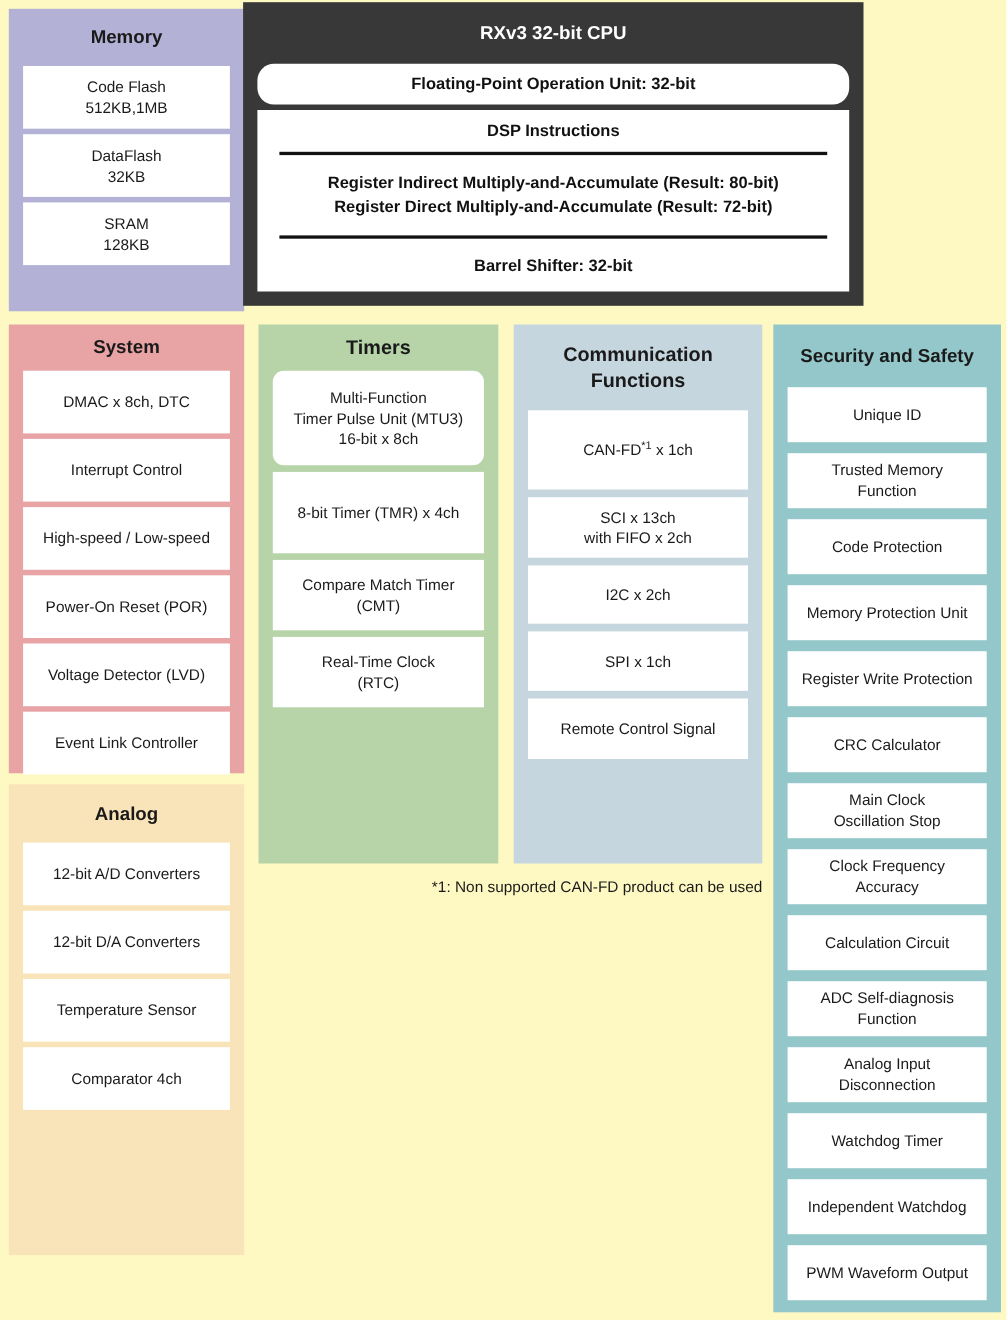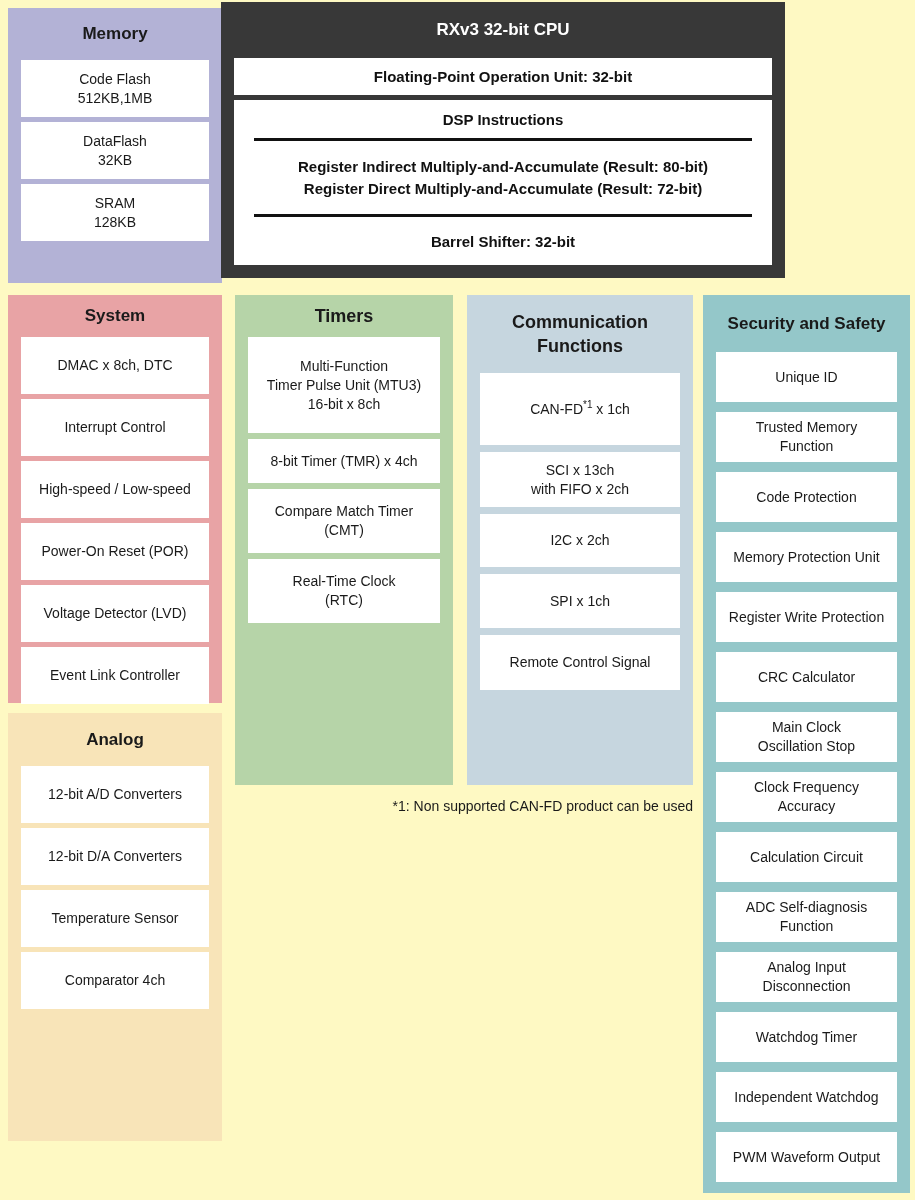--- a/index.html
+++ b/index.html
@@ -19,37 +19,37 @@
     white-space: pre-line; line-height: 22px;
   }
   .items { display: flex; flex-direction: column; padding: 0 13px; }
   .box {
     background: #ffffff;
     display: flex; align-items: center; justify-content: center;
     text-align: center; font-size: 14px; line-height: 19px;
     white-space: pre-line; flex: 0 0 auto;
   }
   .h50 { height: 50px; } .h53 { height: 53px; } .h54 { height: 54px; }
-  .h55 { height: 55px; } .h57 { height: 57px; } .h62 { height: 44px; }
-  .h64 { height: 64px; } .h72 { height: 72px; } .h74 { height: 96px; }
+  .h55 { height: 55px; } .h57 { height: 57px; } .h62 { height: 74px; }
+  .h64 { height: 64px; } .h72 { height: 72px; } .h74 { height: 86px; border-radius: 10px; }
 
   #memory        { left: 8px;   top: 8px;   width: 214px; height: 275px; }
   #memory .block-title { height: 52px; }
   #memory .items .box + .box { margin-top: 5px; }
 
   #cpu           { left: 221px; top: 2px;   width: 564px; height: 276px; color:#111; }
   #cpu .cpu-title {
     height: 56px; display: flex; align-items: center; justify-content: center;
     color: #ffffff; font-weight: bold; font-size: 17px;
   }
   .cpu-inner { margin: 0 13px; }
   .fpu-box {
     background: #fff; height: 37px;
     display: flex; align-items: center; justify-content: center;
-    font-weight: bold; font-size: 15px;
+    font-weight: bold; font-size: 15px; border-radius: 15px;
   }
   .dsp-box {
     background: #fff; margin-top: 5px; height: 165px;
     display: flex; flex-direction: column;
   }
   .dsp-title { height: 38px; display: flex; align-items: center; justify-content: center;
     font-weight: bold; font-size: 15px; text-align: center; }
   .rule { border-top: 3px solid #111; margin: 0 20px; }
   .mac-lines { flex: 1; display: flex; flex-direction: column; align-items: center;
     justify-content: center; font-weight: bold; font-size: 15px; line-height: 22px;

